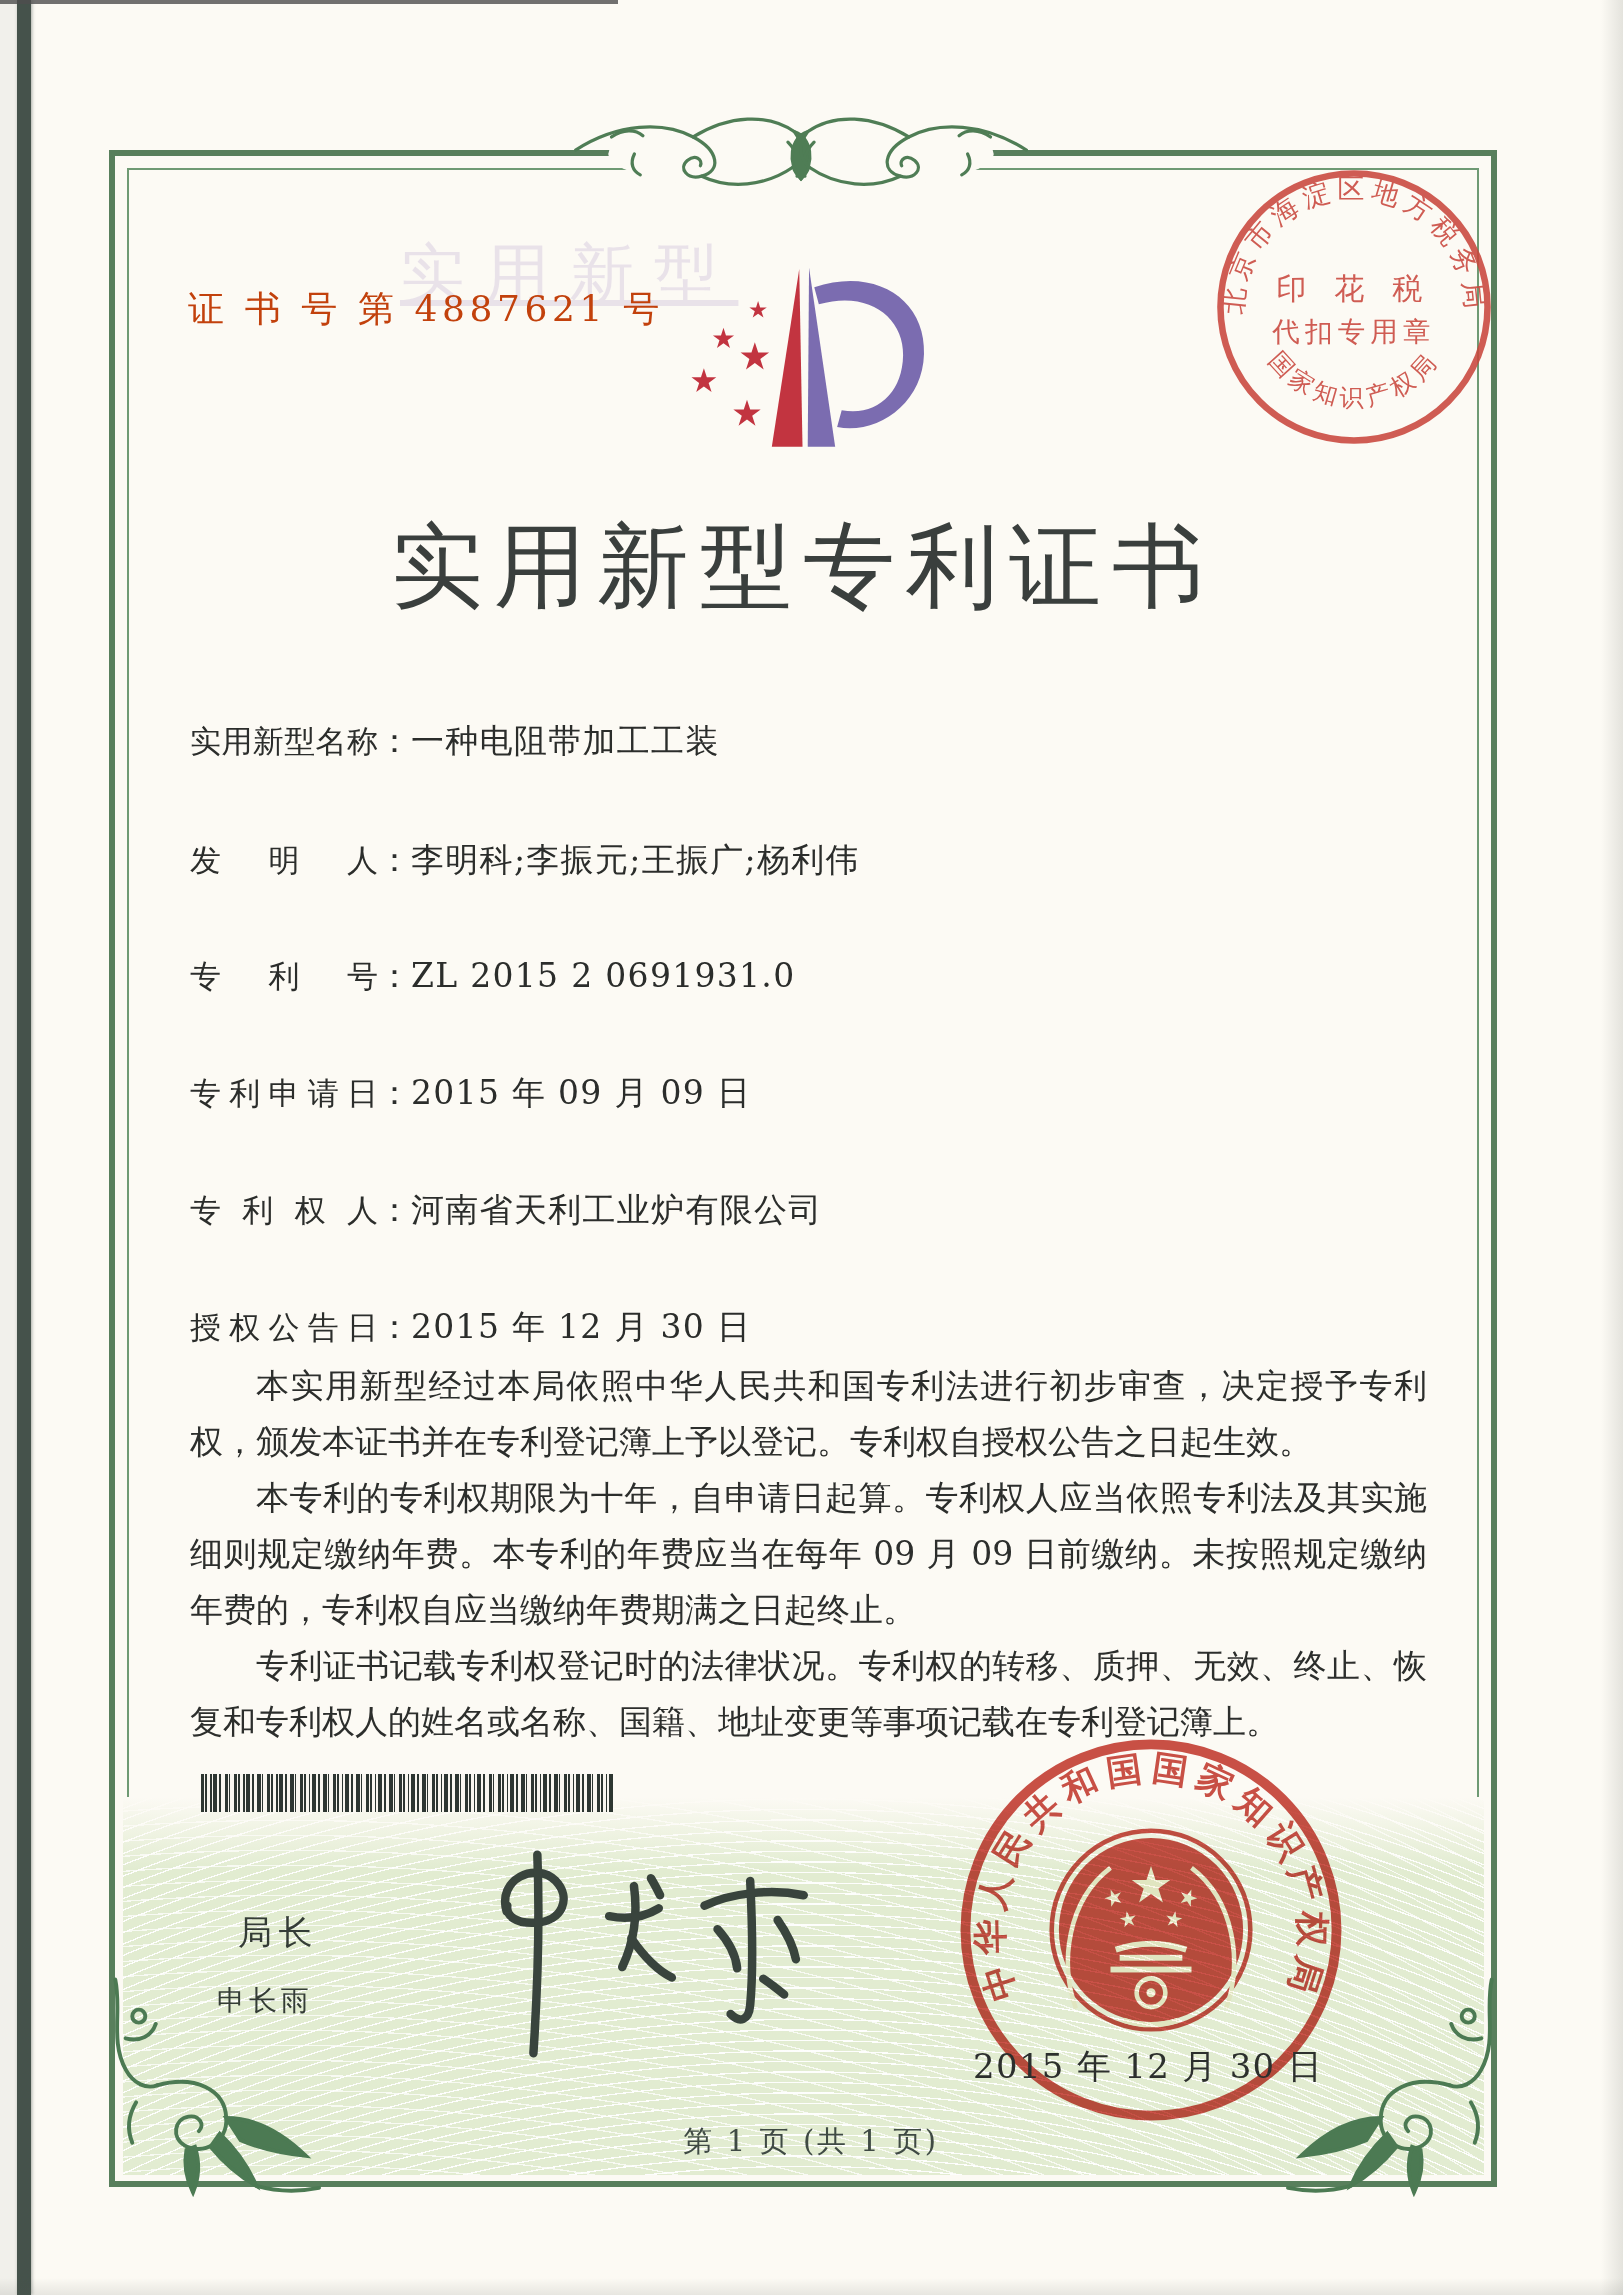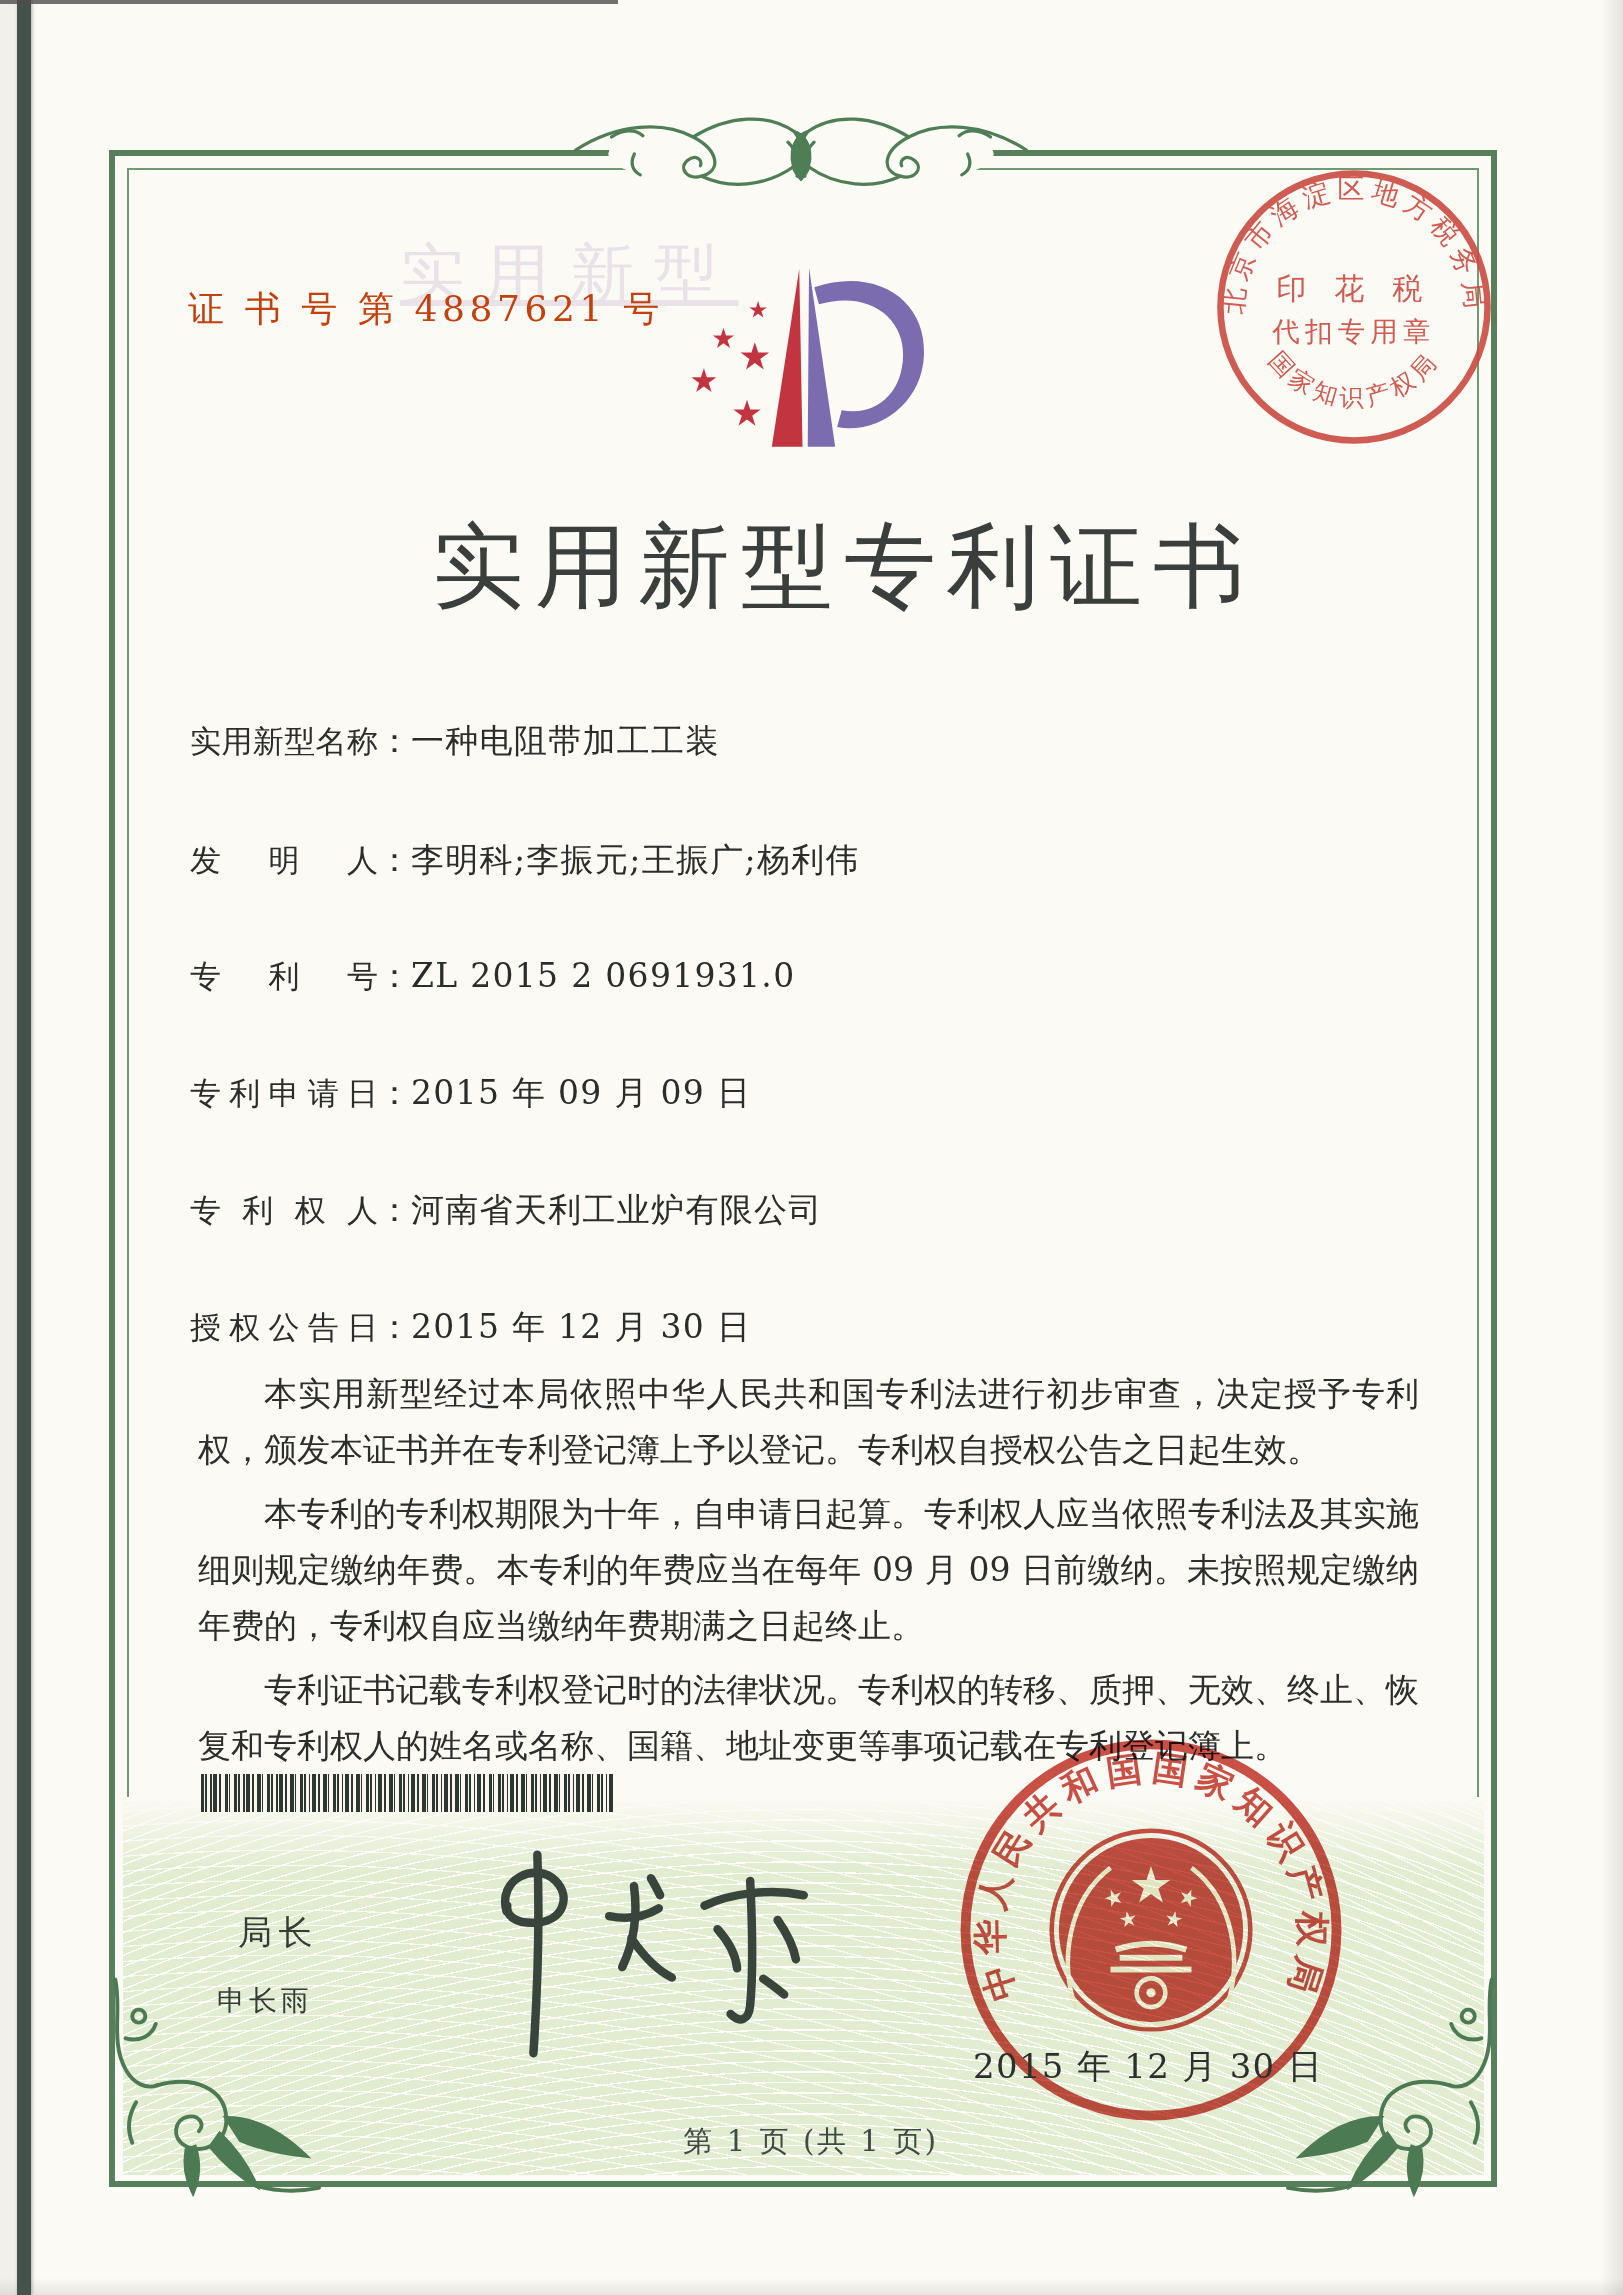--- a/index.html
+++ b/index.html
@@ -23,29 +23,29 @@
     background-image:
       linear-gradient(180deg,#fcfaf4 0px,rgba(252,250,244,0) 72px),
       repeating-radial-gradient(1700px circle at 50% 1798px, rgba(255,255,255,.95) 0 1.3px, rgba(255,255,255,0) 1.3px 10.5px),
       repeating-radial-gradient(2224px circle at 12% 2289px, rgba(255,255,255,.75) 0 1.3px, rgba(255,255,255,0) 1.3px 15px);
   }
 
   .ghost{position:absolute;left:400px;top:230px;font-size:65px;letter-spacing:19.6px;color:#4c1d95;opacity:.10;white-space:nowrap;text-decoration:underline;}
 
   .cert-no{position:absolute;left:188px;top:285px;font-size:36px;letter-spacing:4.6px;color:#c2410c;white-space:nowrap;}
 
-  .doc-title{position:absolute;left:109px;top:505px;width:1388px;text-align:center;font-size:92px;letter-spacing:11px;font-weight:500;color:#3a3f3d;white-space:nowrap;margin-left:41px;}
+  .doc-title{position:absolute;left:109px;top:505px;width:1388px;text-align:center;font-size:92px;letter-spacing:11px;font-weight:500;color:#3a3f3d;white-space:nowrap;}
 
   .row{position:absolute;left:190px;height:47px;white-space:nowrap;color:#2b2d2b;}
   .flabel{display:inline-block;width:188px;font-size:31px;text-align:justify;text-align-last:justify;vertical-align:baseline;}
   .colon{font-size:33px;}
   .fvalue{font-size:33px;letter-spacing:1.3px;}
 
   .paras{position:absolute;left:190px;top:1358px;width:1237px;font-size:33px;line-height:56px;text-align:justify;color:#2c2e2c;}
-  .paras p{margin:8px;text-indent:2em;}
+  .paras p{margin:0;text-indent:2em;}
 
   .barcode{position:absolute;left:201px;top:1774px;width:412px;height:38px;
     background:repeating-linear-gradient(90deg,
       #2d3631 0 2.6px,#f8f6ef 2.6px 3.9px,#2d3631 3.9px 5.9px,#f8f6ef 5.9px 9.2px,
       #2d3631 9.2px 10.5px,#f8f6ef 10.5px 12.4px,#2d3631 12.4px 16.3px,#f8f6ef 16.3px 18.3px,
       #2d3631 18.3px 19.6px,#f8f6ef 19.6px 23.5px,#2d3631 23.5px 27px,#f8f6ef 27px 28px,
       #2d3631 28px 29px,#f8f6ef 29px 33px);}
 
   .officer-title{position:absolute;left:217px;top:1910px;font-size:34px;color:#343c36;letter-spacing:6.5px;margin-left:21px;}
   .officer-name{position:absolute;left:217px;top:1982px;font-size:28px;color:#343c36;letter-spacing:3.9px;}

